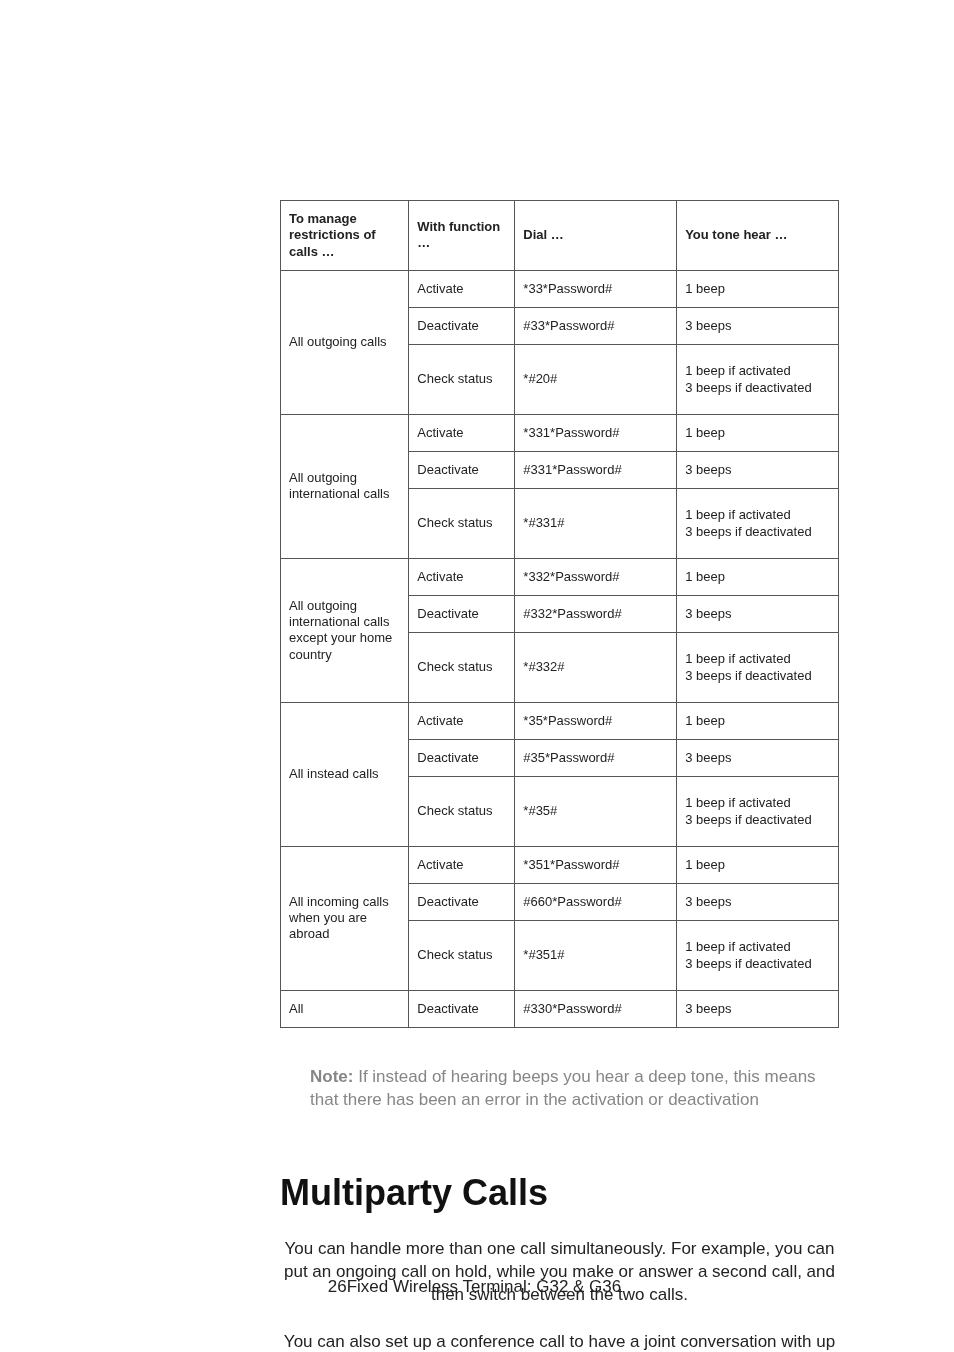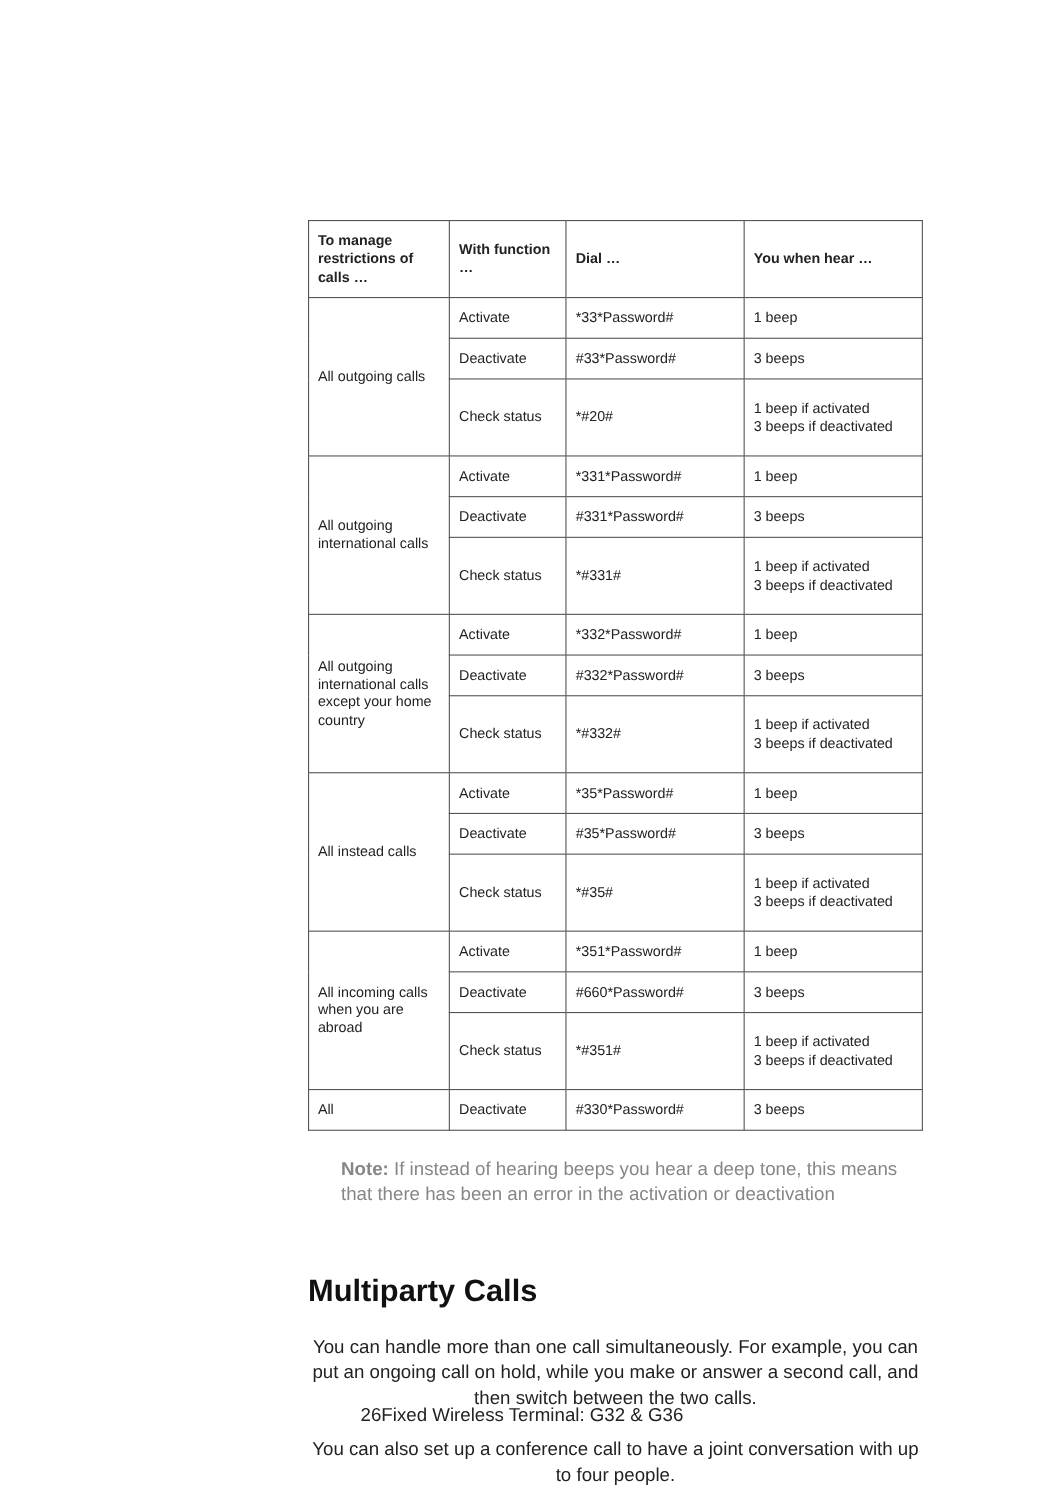--- a/index.html
+++ b/index.html
@@ -32,30 +32,30 @@
     text-align: left;
     vertical-align: middle;
     line-height: 1.25;
   }
   th {
     font-weight: 700;
     background: #fff;
   }
   td.tall { padding-top: 18px; padding-bottom: 18px; }
   .note-block {
-    margin-top: 24px;
+    margin-top: 38px;
     margin-left: 30px;
     color: #868686;
     font-size: 17px;
     line-height: 1.35;
   }
   .note-block b { color: #868686; }
   .section-heading {
     margin-top: 60px;
-    font-size: 28px;
+    font-size: 36px;
     font-weight: 700;
     color: #111;
   }
   .body-text {
     margin-top: 24px;
     font-size: 17px;
     line-height: 1.35;
     text-align: center;
   }
   .footer {
@@ -79,21 +79,21 @@
       <col class="c1">
         <col class="c2">
         <col class="c3">
         <col class="c4">
     </colgroup>
     <thead>
       <tr>
         <th>To manage restrictions of calls …</th>
         <th>With function …</th>
         <th>Dial …</th>
-        <th>You when hear …</th>
+        <th>You tone hear …</th>
       </tr>
     </thead>
     <tbody>
 
       <tr>
         <td rowspan="3">All outgoing calls</td>
         <td>Activate</td>
         <td>*33*Password#</td>
         <td>1 beep</td>
       </tr>

